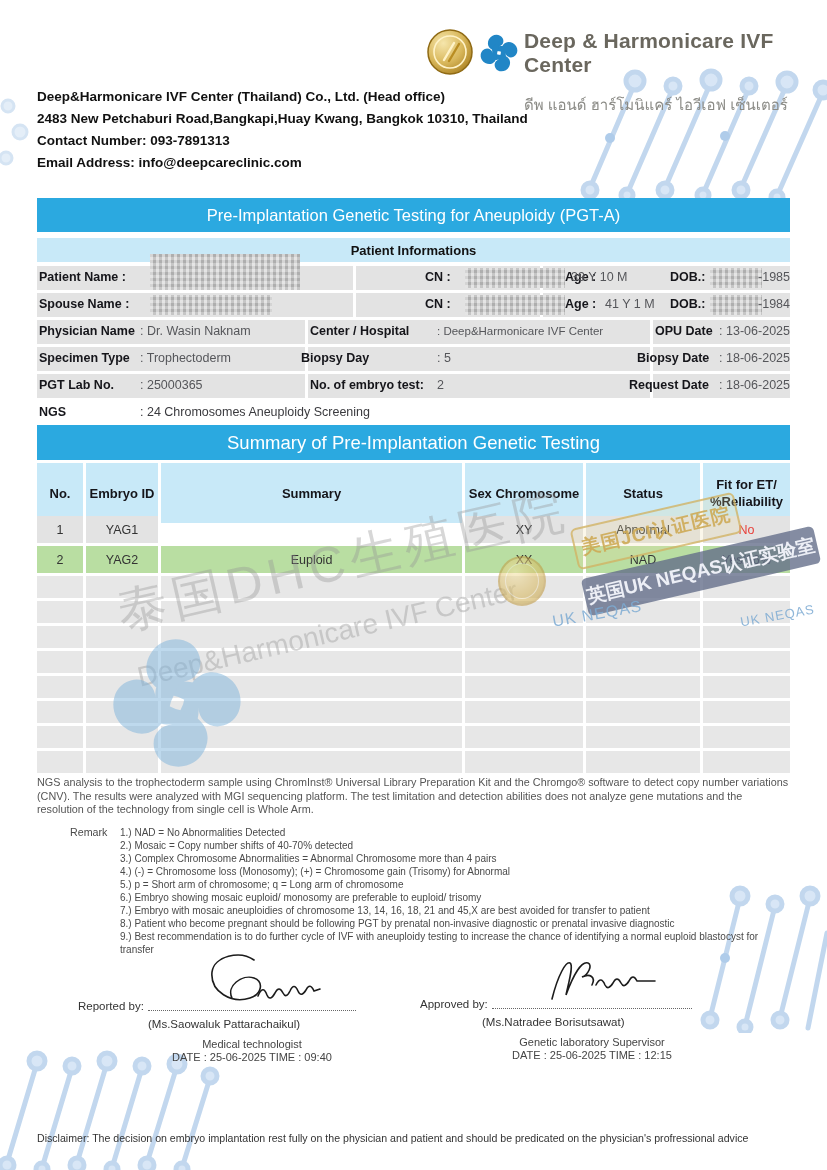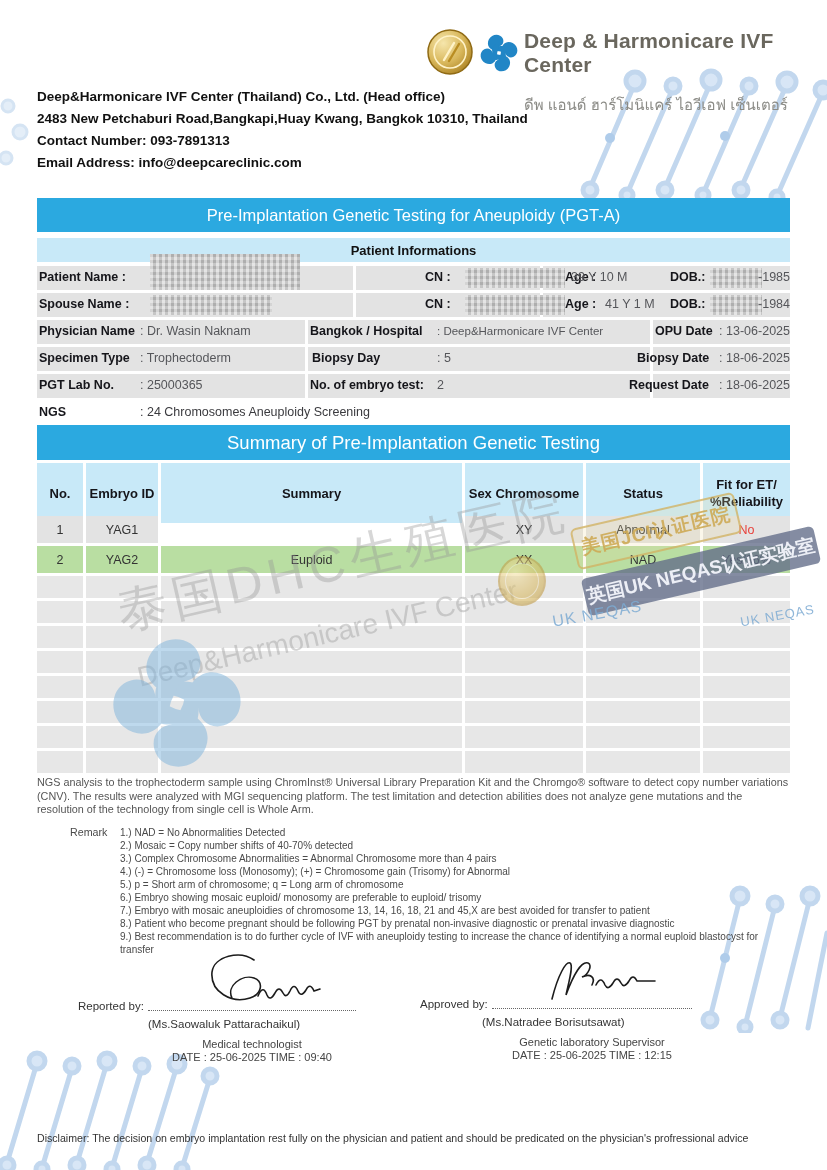--- a/index.html
+++ b/index.html
@@ -221,33 +221,33 @@
     <div class="blur-box" style="left:673px;top:2px;width:52px;height:20px"></div>
     <span class="val" style="right:0">-1984</span>
   </div>
 
   <div class="irow" style="top:320px">
     <div class="cellbg" style="left:0;width:268px"></div>
     <div class="cellbg" style="left:271px;width:342px"></div>
     <div class="cellbg" style="left:616px;width:137px"></div>
     <span class="lbl" style="left:2px;width:100px">Physician Name</span>
     <span class="val" style="left:103px">: Dr. Wasin Naknam</span>
-    <span class="lbl" style="left:273px">Bangkok / Hospital</span>
+    <span class="lbl" style="left:273px">Center / Hospital</span>
     <span class="val" style="left:400px;font-size:11.5px;top:5px">: Deep&amp;Harmonicare IVF Center</span>
     <span class="lbl" style="left:618px">OPU Date</span>
     <span class="val" style="right:0">: 13-06-2025</span>
   </div>
 
   <div class="irow" style="top:347px">
     <div class="cellbg" style="left:0;width:268px"></div>
     <div class="cellbg" style="left:271px;width:342px"></div>
     <div class="cellbg" style="left:616px;width:137px"></div>
     <span class="lbl" style="left:2px;width:100px">Specimen Type</span>
     <span class="val" style="left:103px">: Trophectoderm</span>
-    <span class="lbl" style="left:275px">Biopsy Day</span>
+    <span class="lbl" style="left:264px">Biopsy Day</span>
     <span class="val" style="left:400px">: 5</span>
     <span class="lbl" style="left:600px">Biopsy Date</span>
     <span class="val" style="right:0">: 18-06-2025</span>
   </div>
 
   <div class="irow" style="top:374px">
     <div class="cellbg" style="left:0;width:268px"></div>
     <div class="cellbg" style="left:271px;width:342px"></div>
     <div class="cellbg" style="left:616px;width:137px"></div>
     <span class="lbl" style="left:2px;width:100px">PGT Lab No.</span>

